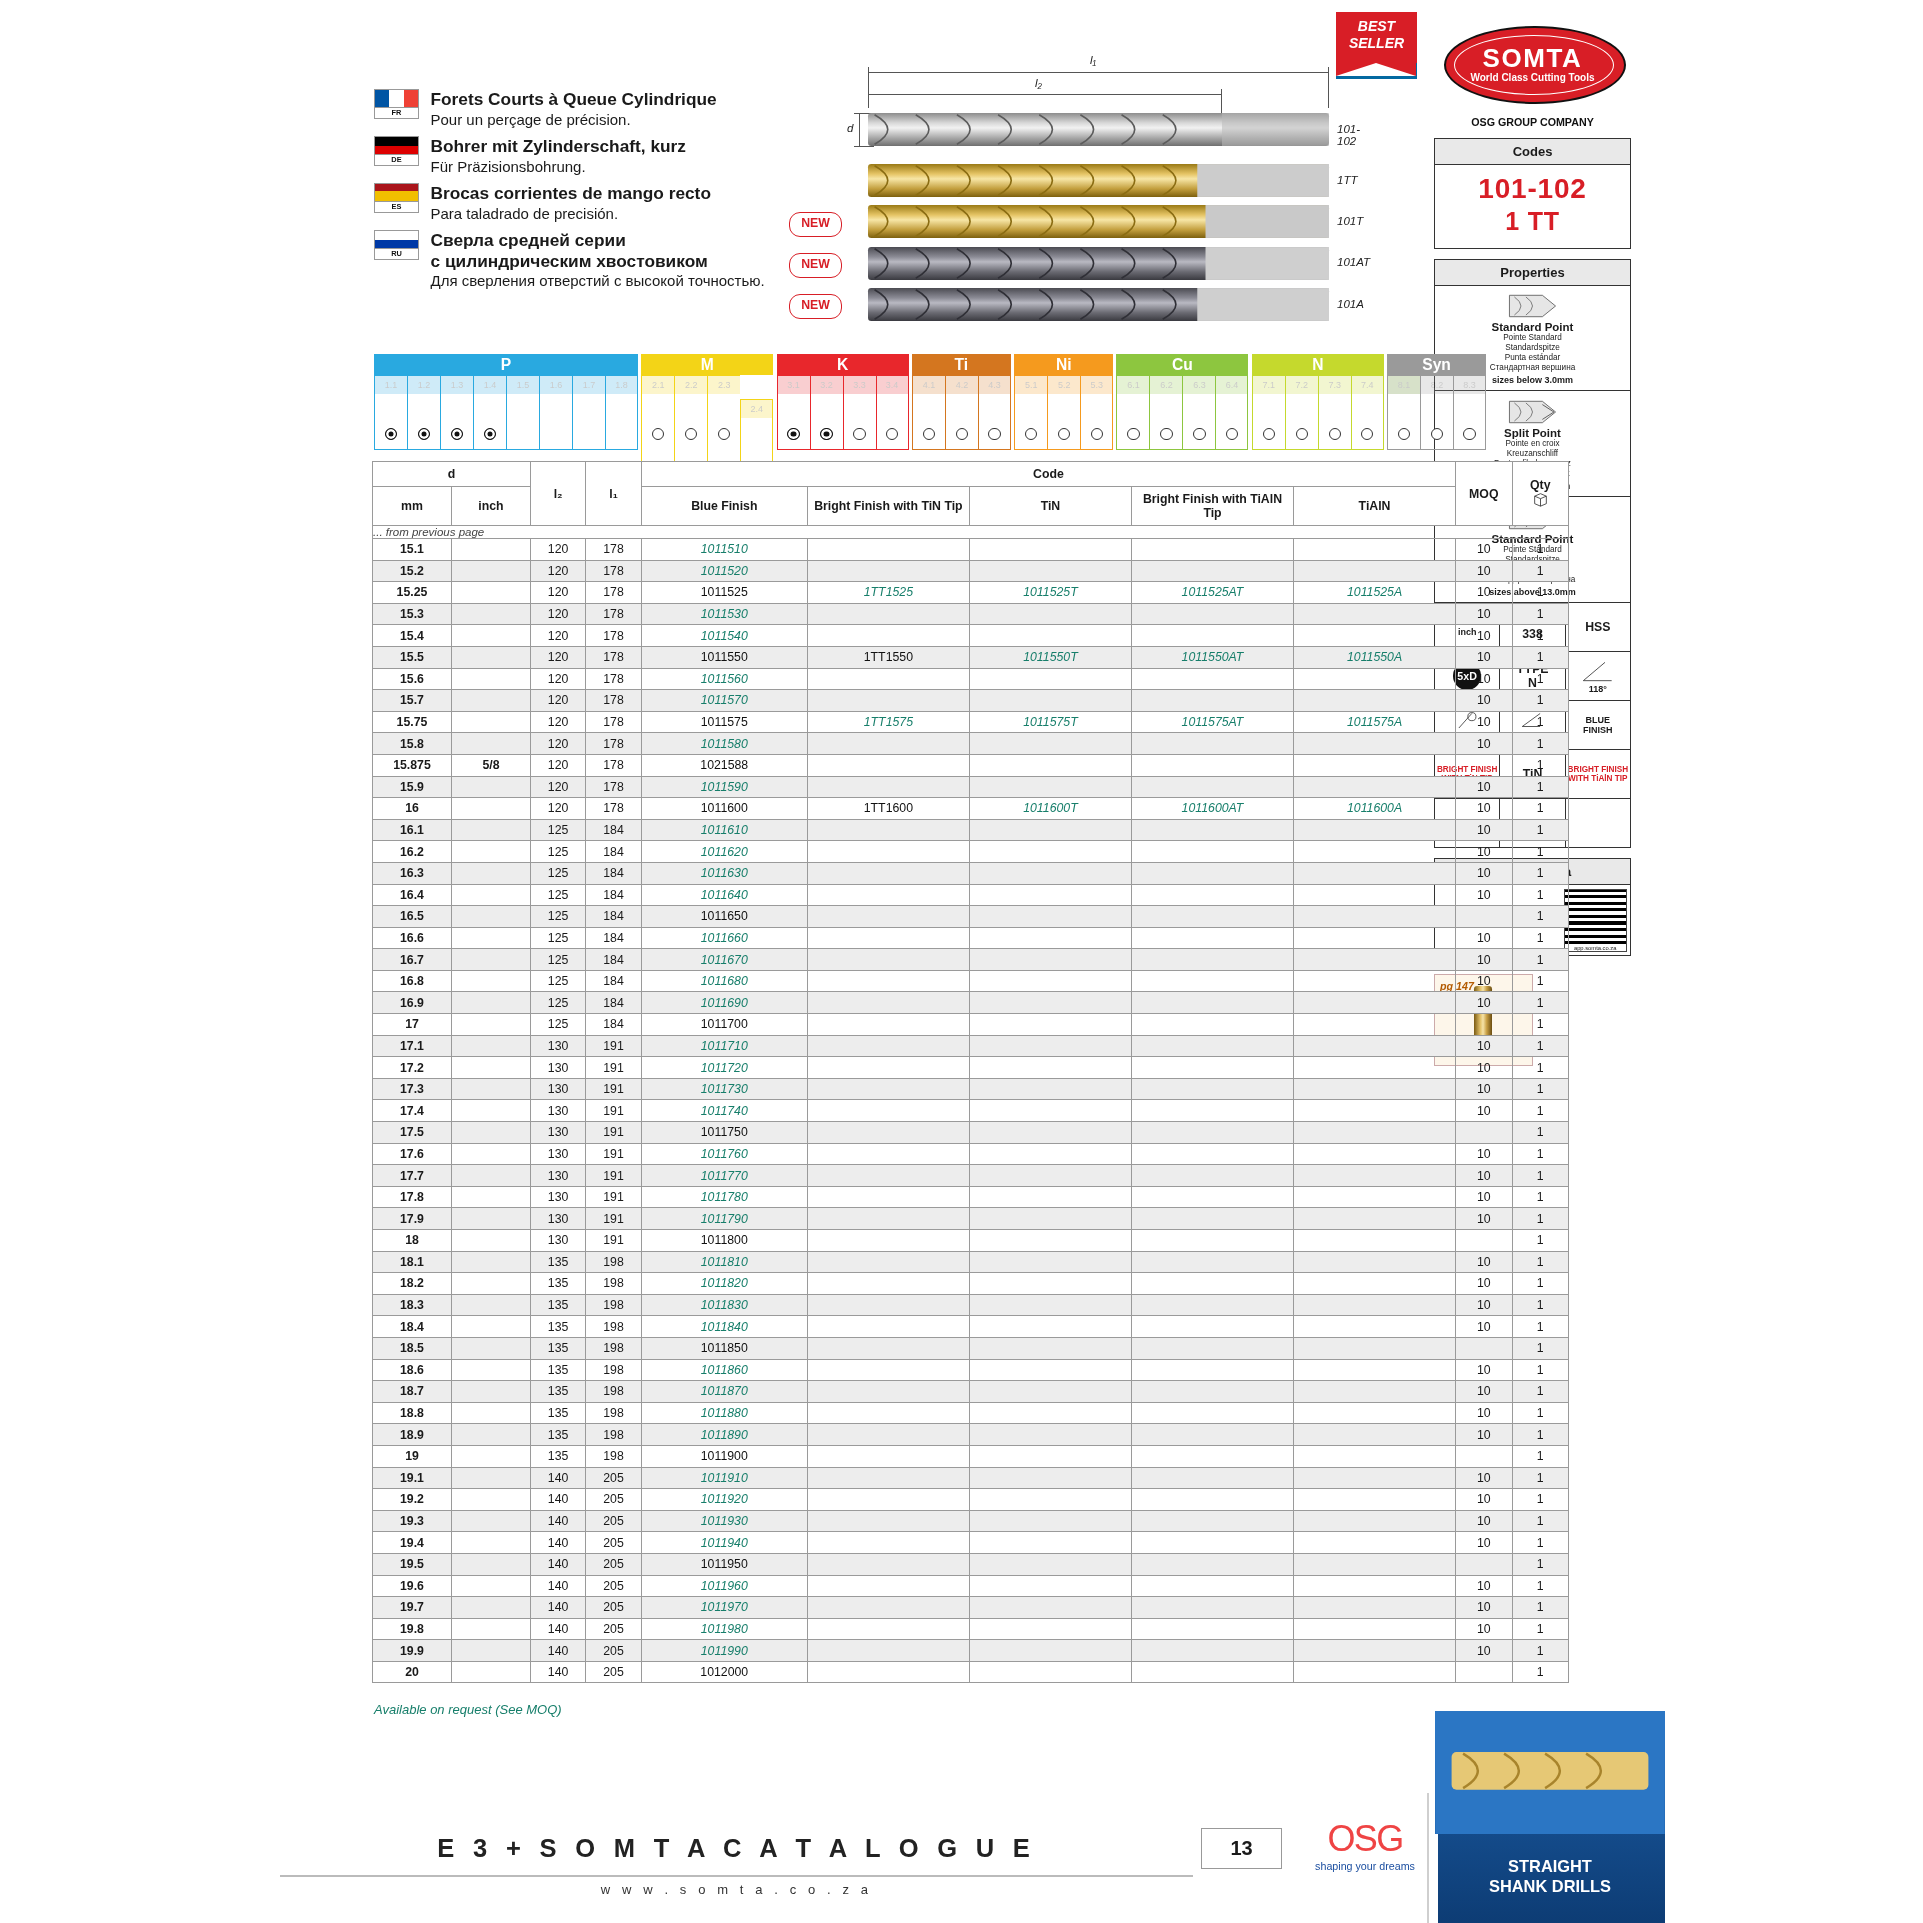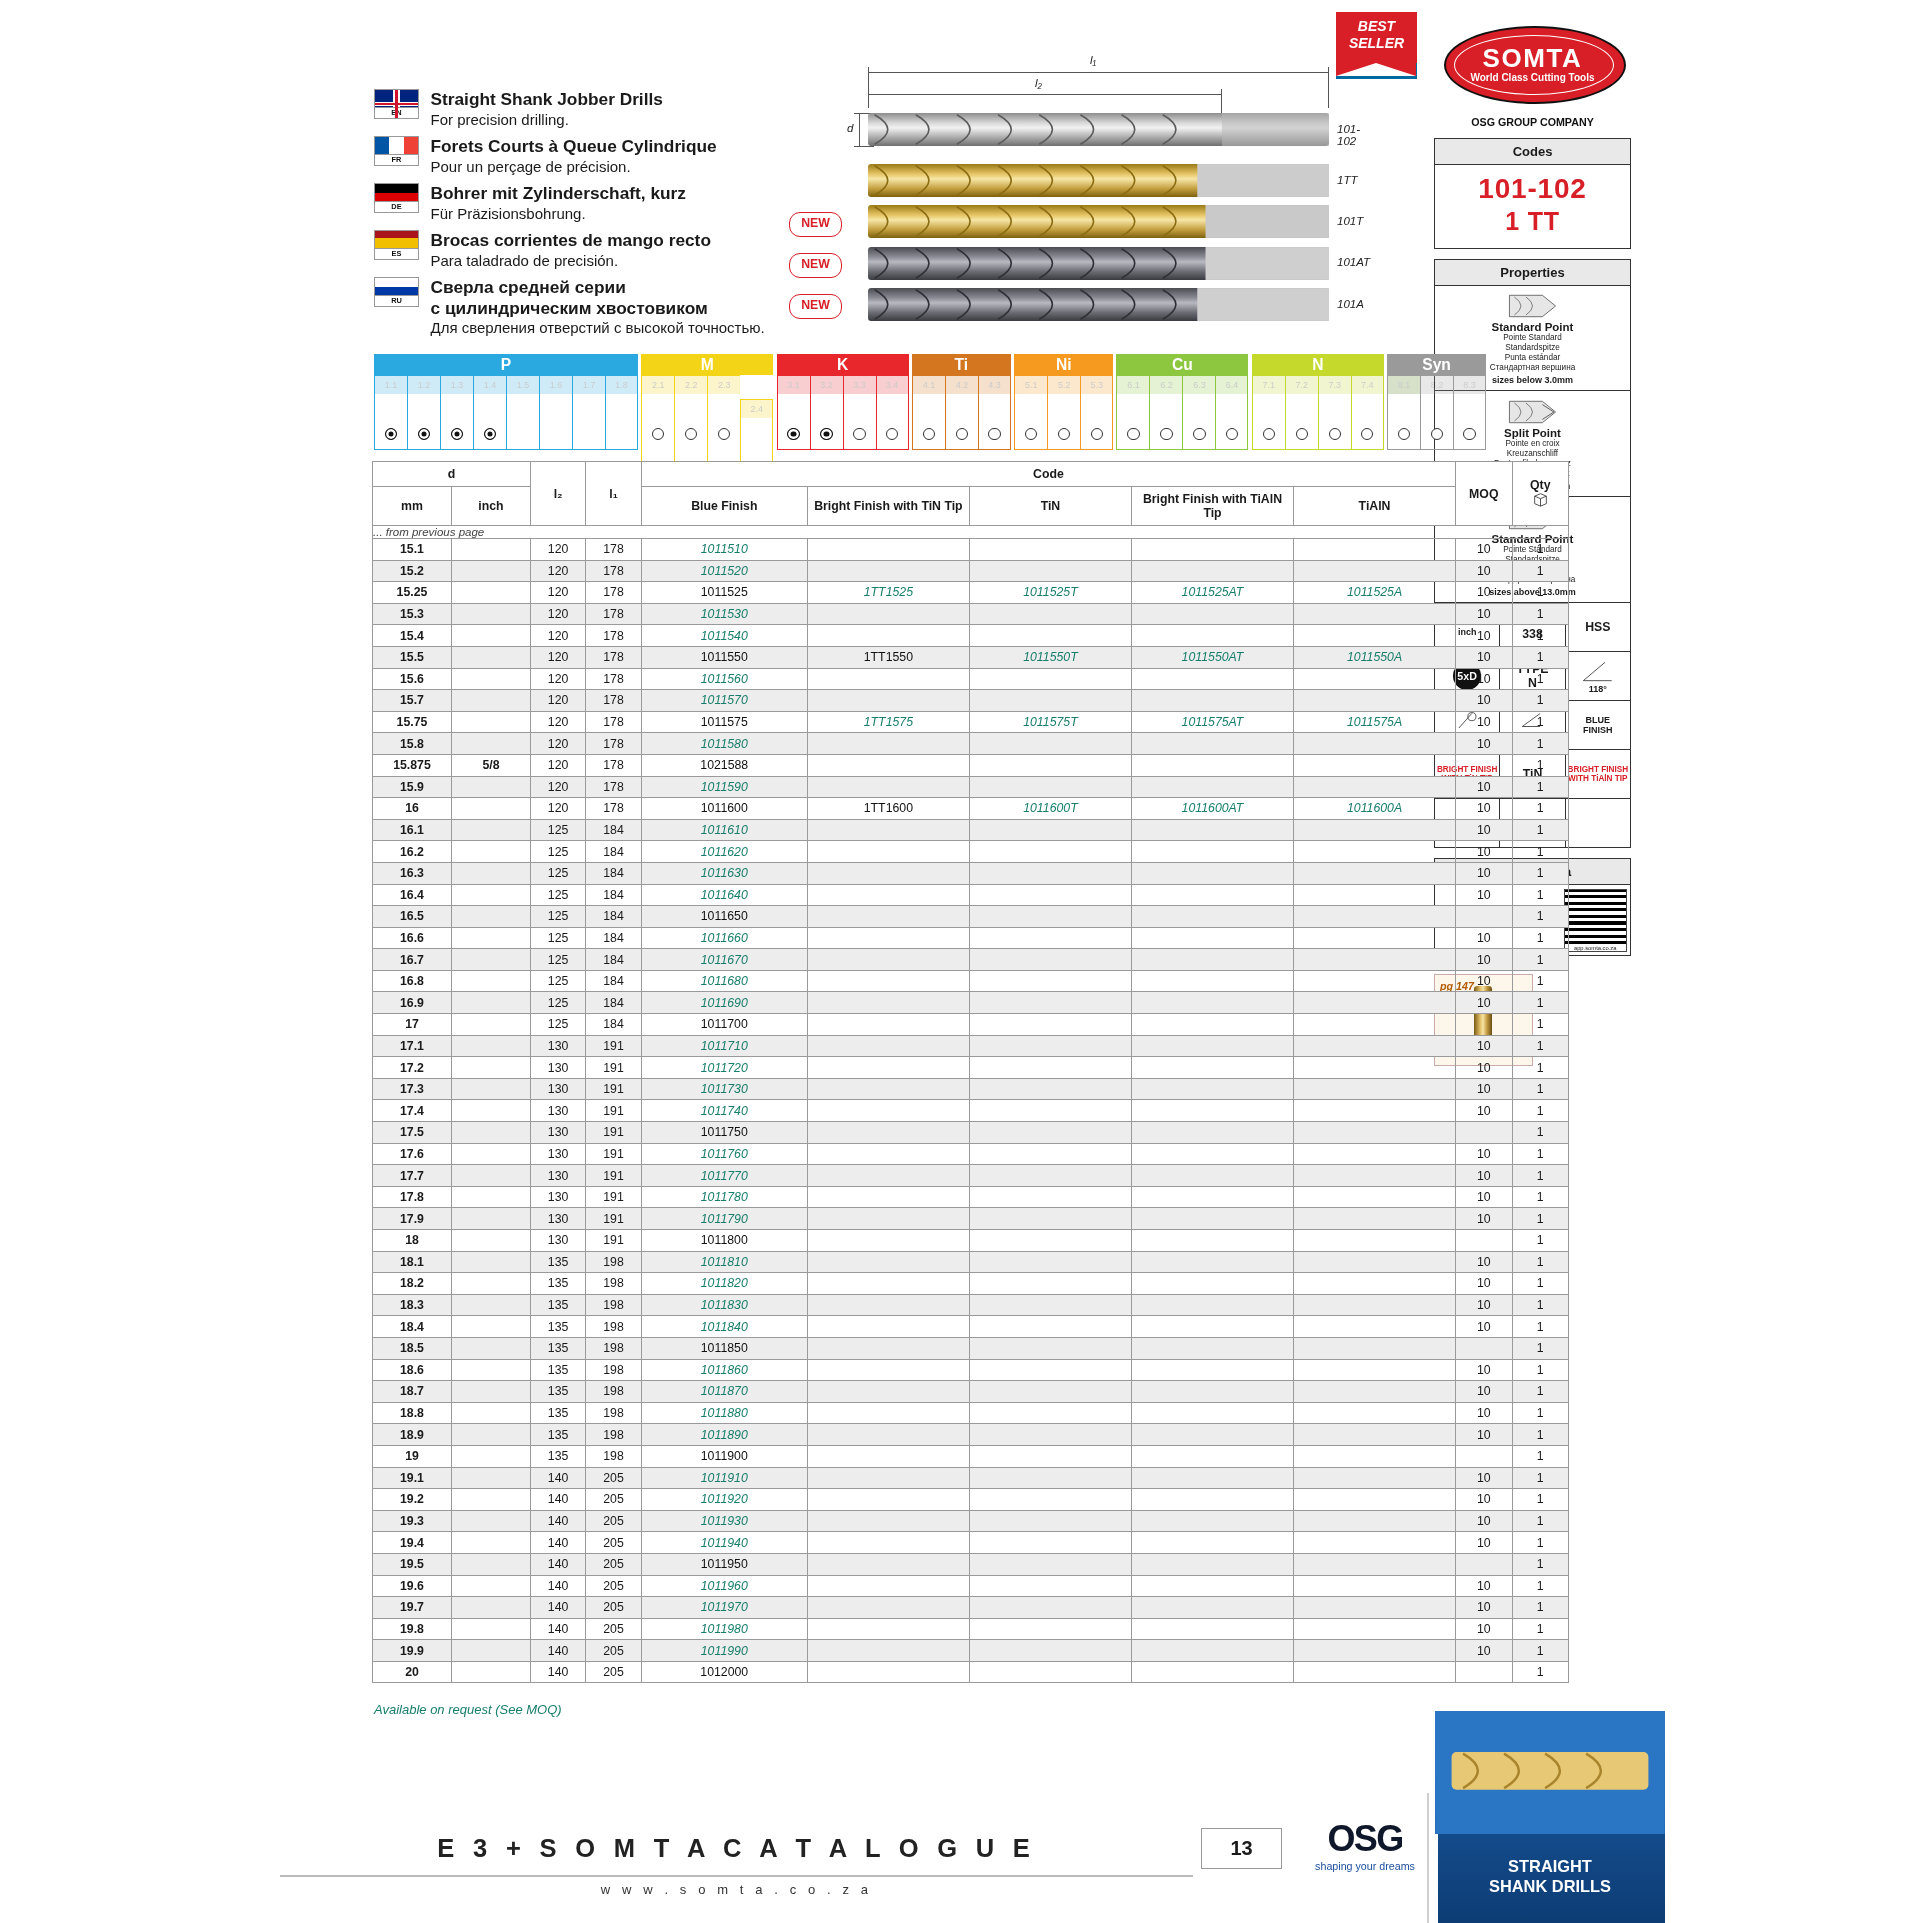--- a/index.html
+++ b/index.html
@@ -107,43 +107,34 @@
   .prev{font-size:11.5px;font-style:italic;color:#444;text-align:left;padding-left:6.6px;}
   .avail{position:absolute;left:374px;top:1702px;font-size:13px;font-style:italic;color:#167e6a;}
 
   
   .footer{position:absolute;left:0;top:1793px;width:1924px;height:131px;}
   .fline{position:absolute;left:280px;top:82px;width:913px;height:1.6px;background:#bbb;}
   .fttl{position:absolute;left:280px;top:41px;width:913px;text-align:center;font-size:25.5px;font-weight:bold;letter-spacing:5.8px;color:#222;}
   .furl{position:absolute;left:280px;top:89px;width:913px;text-align:center;font-size:13px;letter-spacing:4.1px;color:#333;}
   .pagenum{position:absolute;left:1201px;top:35px;width:79px;height:39px;border:0.8px solid #999;display:flex;align-items:center;justify-content:center;font-size:20px;font-weight:bold;}
   .osg-foot{position:absolute;left:1295px;top:25px;width:140px;text-align:center;}
-  .osg-foot .mark{font-size:36px;font-weight:bold;color:#0f172a;letter-spacing:-1.6px;}
+  .osg-foot .mark{font-size:36px;font-weight:normal;color:#ef4444;letter-spacing:-1.6px;}
   .osg-foot .sl{font-size:10.7px;color:#1c4fa0;}
   .tab{position:absolute;left:1435px;top:-82px;width:230px;height:213px;background:linear-gradient(to bottom,#1d5fa8,#0d3c74);color:#fff;}
   .tab .pic{position:absolute;left:0;top:0;width:230px;height:123px;background:linear-gradient(to bottom,#2e7fd0,#124a8c);overflow:hidden;}
   .tab .txt{position:absolute;left:0;top:145px;width:230px;text-align:center;font-size:16.4px;font-weight:bold;line-height:20px;}
   .tab .vline{position:absolute;left:0;top:0;width:2.5px;height:213px;background:#fff;}
   .leftdivider{position:absolute;left:1427px;top:1793px;width:1.6px;height:131px;background:#cfcfcf;}
 </style>
 </head>
 <body>
 
 <div class="page">
 
   <div class="lang-block">
-    <div class="lang-row">
-      <div class="flag f-en">
-          <span class="code">EN</span>
-        </div>
-      <div class="lang-text">
-        <div class="t1">Straight Shank Jobber Drills</div>
-        <div class="t2">For precision drilling.</div>
-      </div>
-    </div>
     <div class="lang-row">
       <div class="flag f-fr">
           <span class="code">FR</span>
         </div>
       <div class="lang-text">
         <div class="t1">Forets Courts à Queue Cylindrique</div>
         <div class="t2">Pour un perçage de précision.</div>
       </div>
     </div>
     <div class="lang-row">

